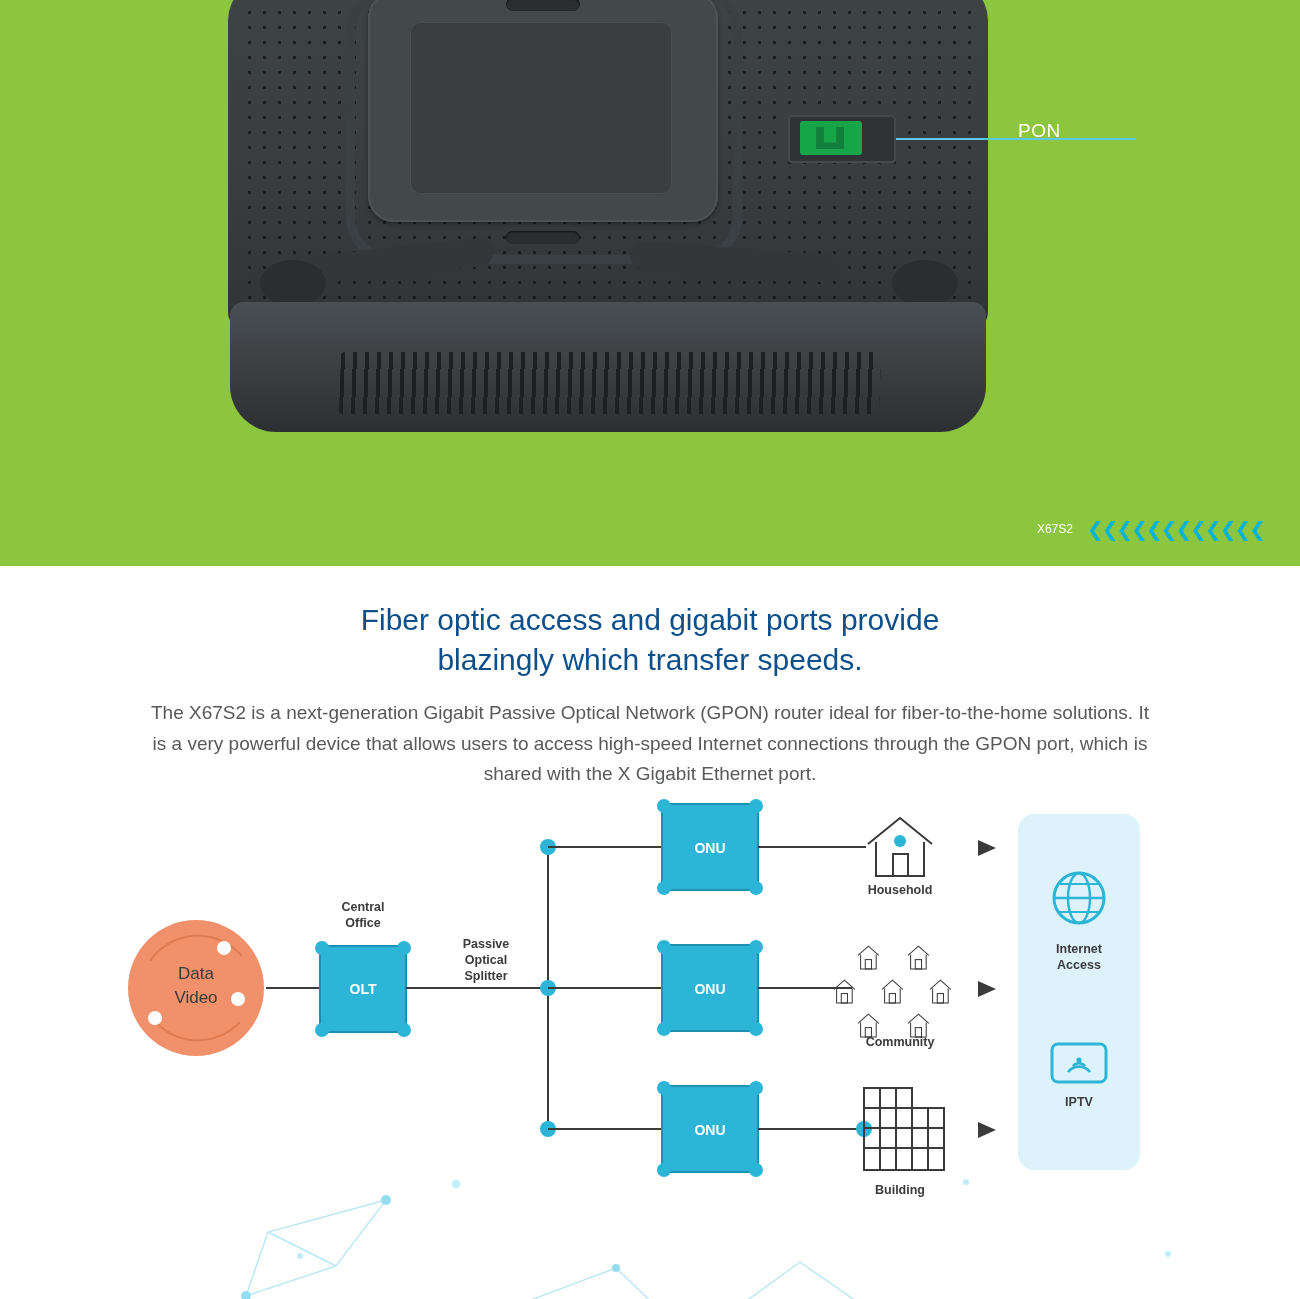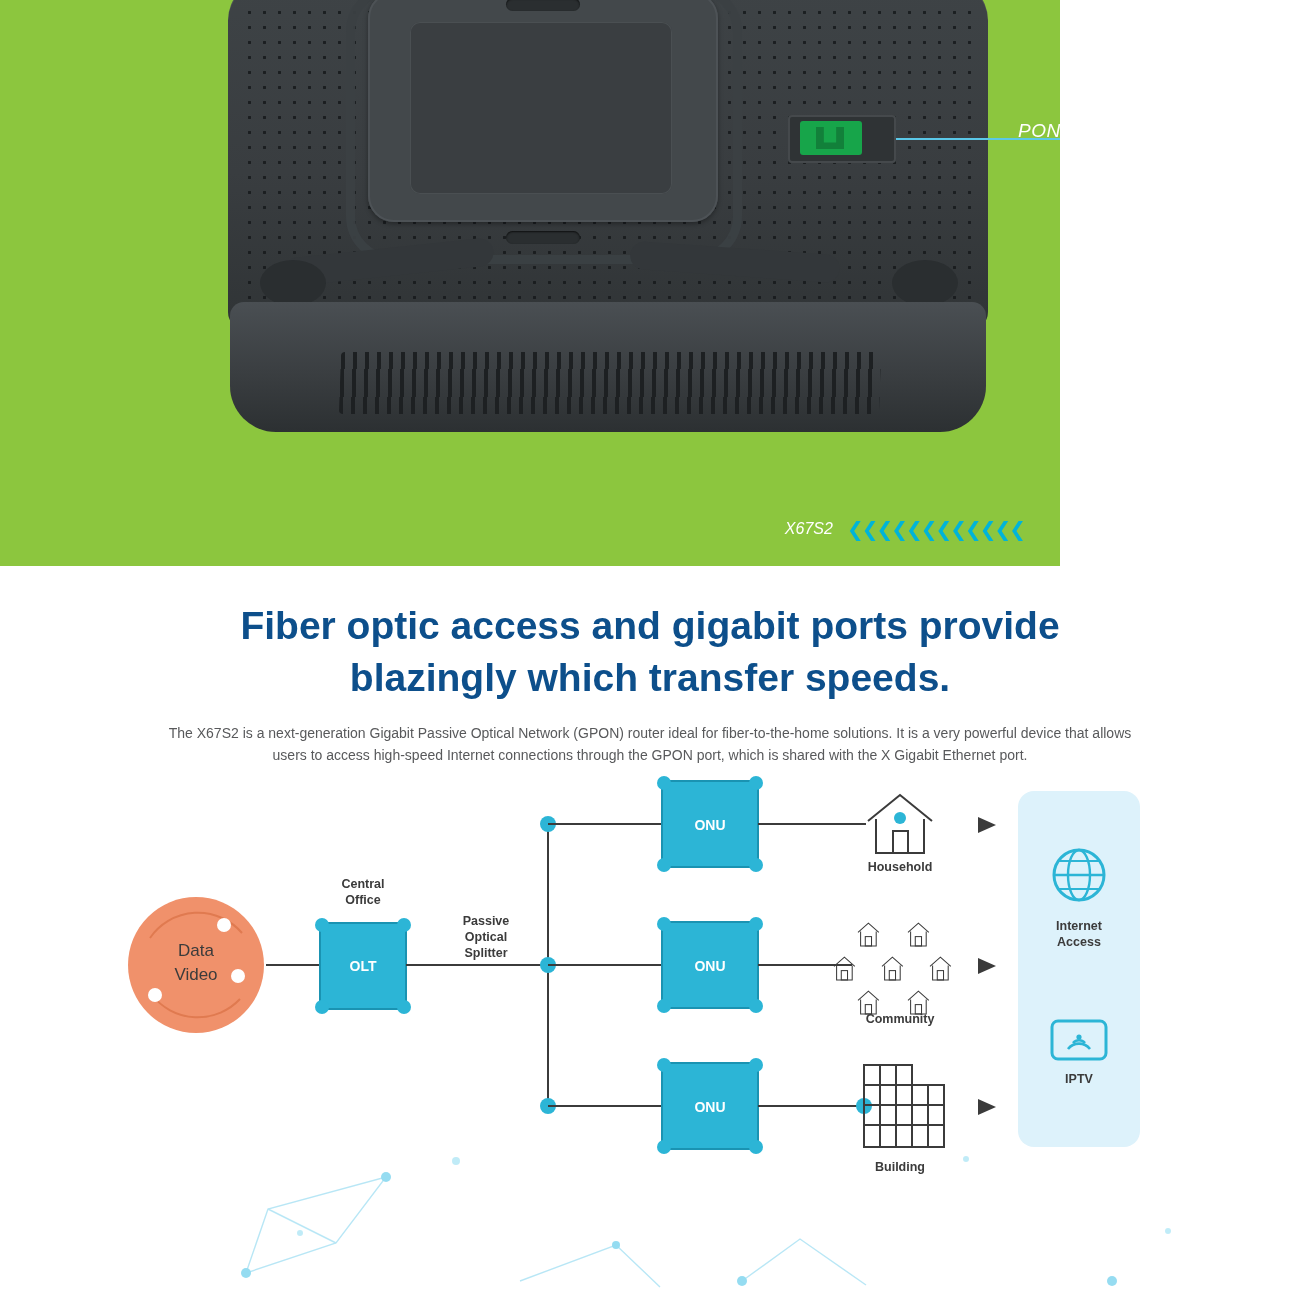--- a/index.html
+++ b/index.html
@@ -8,24 +8,23 @@
     width:1300px; height:1299px;
     font-family:"Liberation Sans", sans-serif;
     background:#ffffff;
     overflow:hidden;
     position:relative;
   }
 
   
   .hero {
     position:relative;
-    width:1060px; height:566px;
+    width:1300px; height:566px;
     background:#8cc63e;
     overflow:hidden;
-    font-style:italic;
   }
   .device-wrap {
     position:absolute;
     left:228px; top:-20px;
     width:760px; height:480px;
   }
   .device-top {
     position:absolute;
     left:0; top:0; width:760px; height:350px;
     background:linear-gradient(180deg,#3e4346 0%,#393d40 55%,#303436 100%);
@@ -118,34 +117,34 @@
   .side-grip.r { left:402px; transform:rotate(4deg); }
 
   .hero-caption {
     position:absolute; right:36px; bottom:22px;
     text-align:right; color:#ffffff;
   }
   .hero-caption .line {
     display:flex; align-items:center; justify-content:flex-end;
     gap:14px; line-height:1.5;
   }
-  .hero-caption .txt { font-size:16px; }
+  .hero-caption .txt { font-size:12px; }
   .chev {
     font-size:20px; color:#00b4d8; letter-spacing:-2px;
     font-family:"DejaVu Sans", sans-serif;
   }
 
   
   .copy { padding:34px 70px 6px; text-align:center; }
   .headline {
-    color:#0d4f8b; font-size:39px; font-weight:bold; line-height:1.33;
+    color:#0d4f8b; font-size:30px; font-weight:normal; line-height:1.33;
     margin:0 0 18px;
   }
   .paragraph {
-    color:#58595b; font-size:14px; line-height:1.62;
+    color:#58595b; font-size:19px; line-height:1.62;
     max-width:1000px; margin:0 auto;
   }
 
   
   .diagram { position:relative; width:1300px; height:520px; }
   .diagram svg { position:absolute; left:0; top:0; }
 </style>
 </head>
 <body>
 

